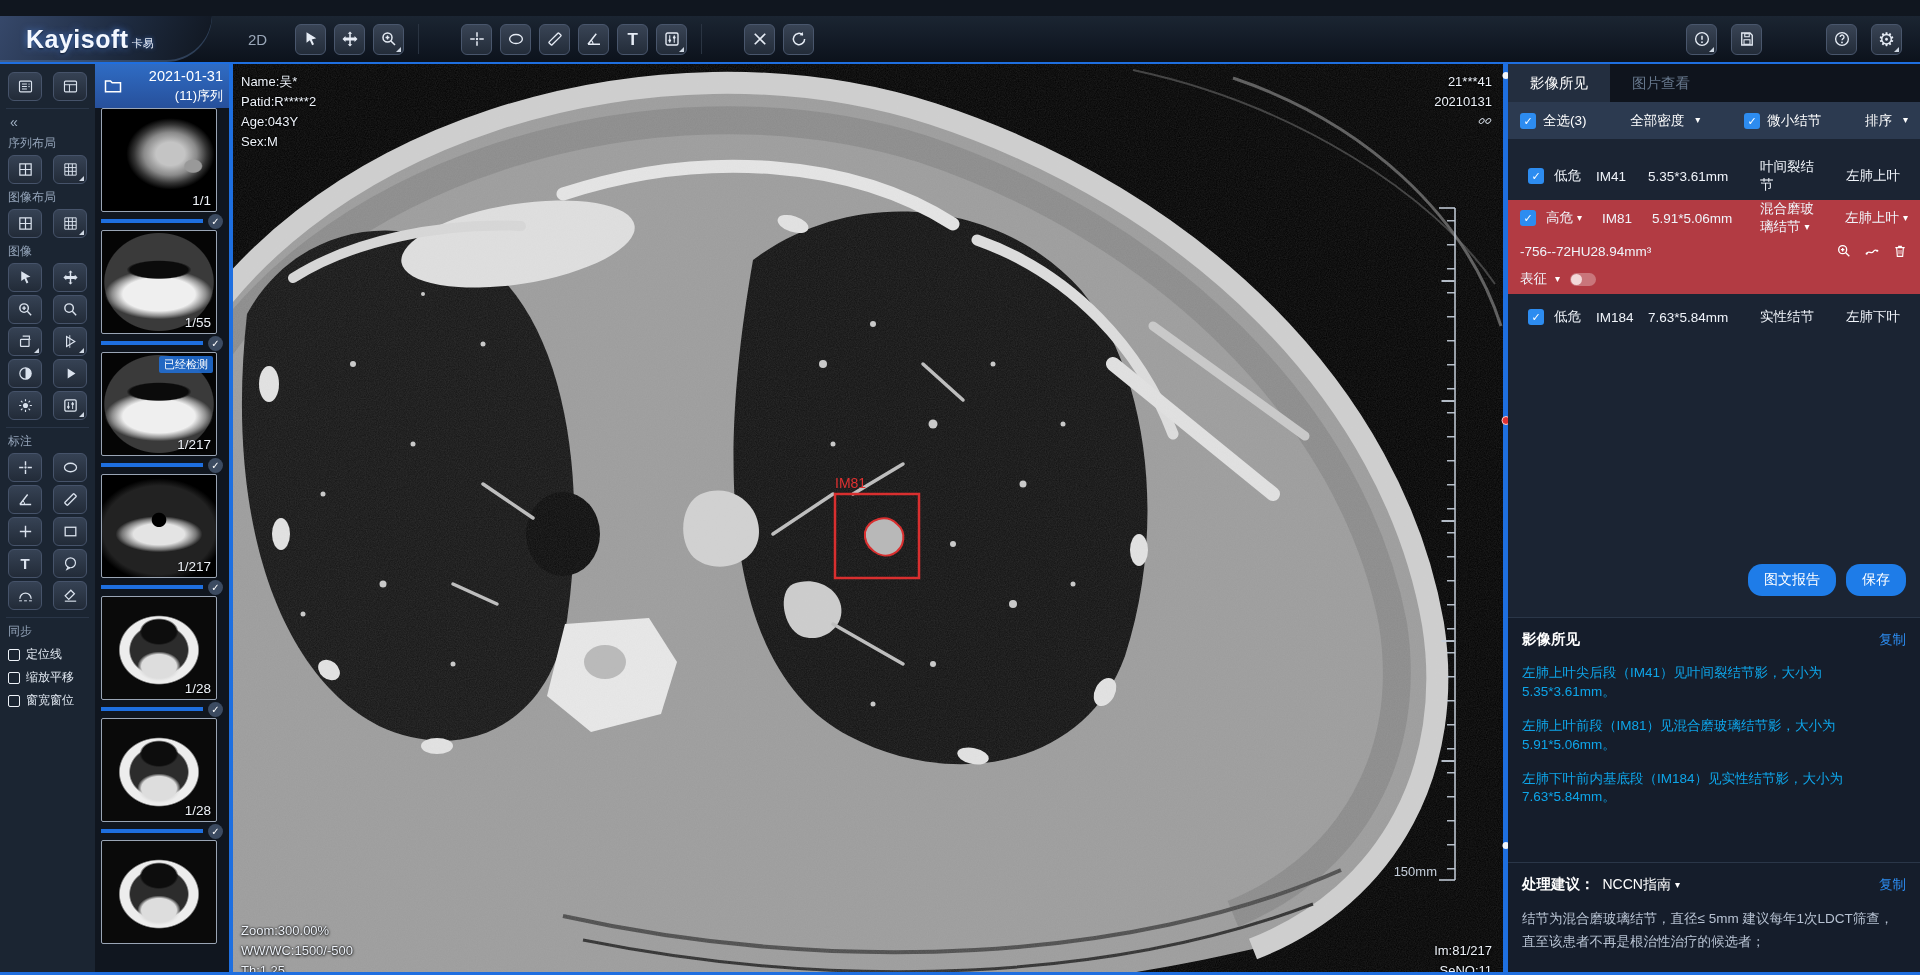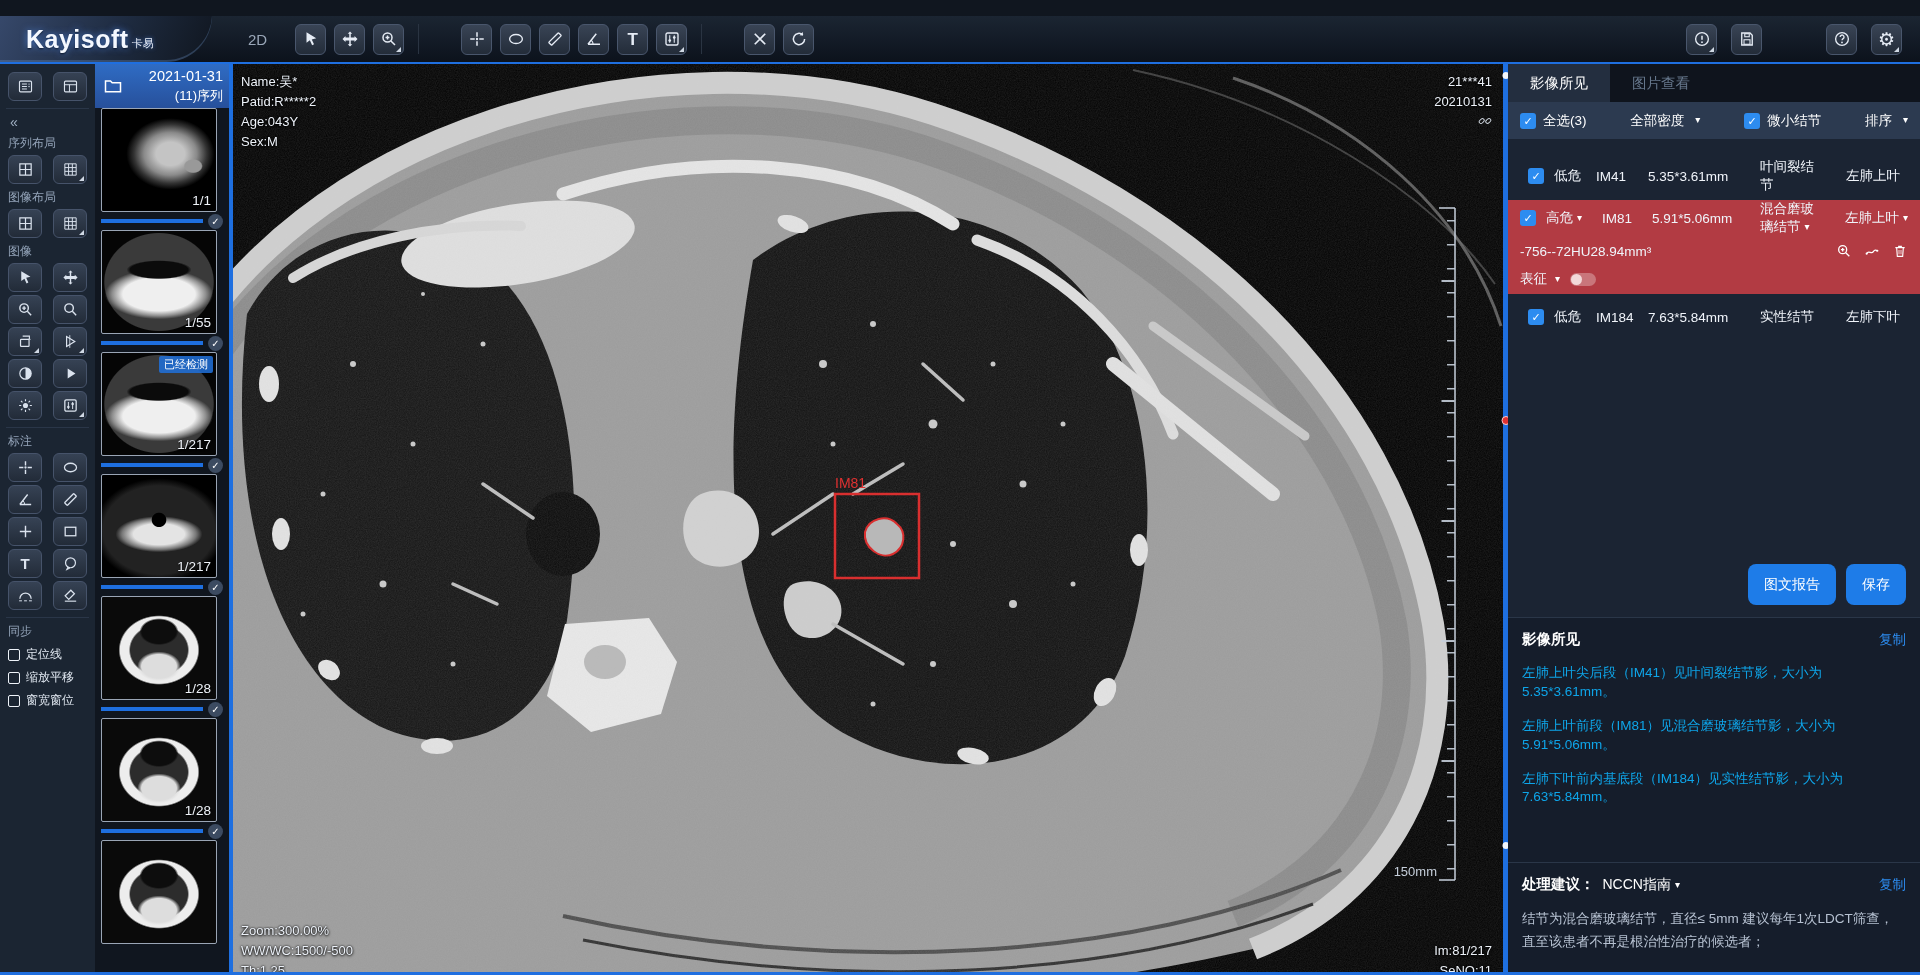--- a/index.html
+++ b/index.html
@@ -128,22 +128,22 @@
   #nrow-red .nloc{width:92px;text-align:right;}
   #nrow-red .line2{display:flex;align-items:center;height:30px;padding:0 12px;}
   #nrow-red .line2 .icons{margin-left:auto;display:flex;gap:12px;align-items:center;}
   #nrow-red .line2 svg{width:16px;height:16px;color:#fff;cursor:pointer;}
   #nrow-red .line3{display:flex;align-items:center;height:26px;padding:0 12px;gap:4px;}
   .toggle{width:26px;height:13px;border-radius:7px;background:rgba(255,255,255,.30);position:relative;margin-left:6px;cursor:pointer;}
   .toggle::after{content:"";position:absolute;left:1px;top:1px;width:11px;height:11px;border-radius:50%;background:#f2d9d9;}
   #nrow3{margin-top:3px;}
 
   #rp-actions{position:absolute;top:500px;right:14px;display:flex;gap:10px;}
-  .bluebtn{height:41px;padding:0 16px;background:#1e7ce8;color:#fff;font-size:14px;border:none;
-      border-radius:8px;display:flex;align-items:center;cursor:pointer;}
+  .bluebtn{height:32px;padding:0 16px;background:#1e7ce8;color:#fff;font-size:14px;border:none;
+      border-radius:14px;display:flex;align-items:center;cursor:pointer;}
   .rp-section{position:absolute;left:0;right:0;background:#151d2b;border-top:1px solid #2a3648;padding:12px 14px;}
   #rp-findings{top:553px;height:245px;}
   #rp-advice{top:798px;bottom:0;}
   .sec-head{display:flex;align-items:baseline;}
   .sec-title{font-size:14.5px;font-weight:bold;color:#fff;}
   .copy-link{margin-left:auto;color:#2d8cf0;font-size:13.5px;cursor:pointer;}
   .finding{font-size:13.5px;color:#0ea5e9;margin-top:15px;line-height:1.4;}
   .advice-guideline{font-size:14px;color:#fff;margin-left:8px;cursor:pointer;}
   .advice-text{font-size:13.5px;color:#b7c2d2;margin-top:14px;line-height:1.7;}
 

